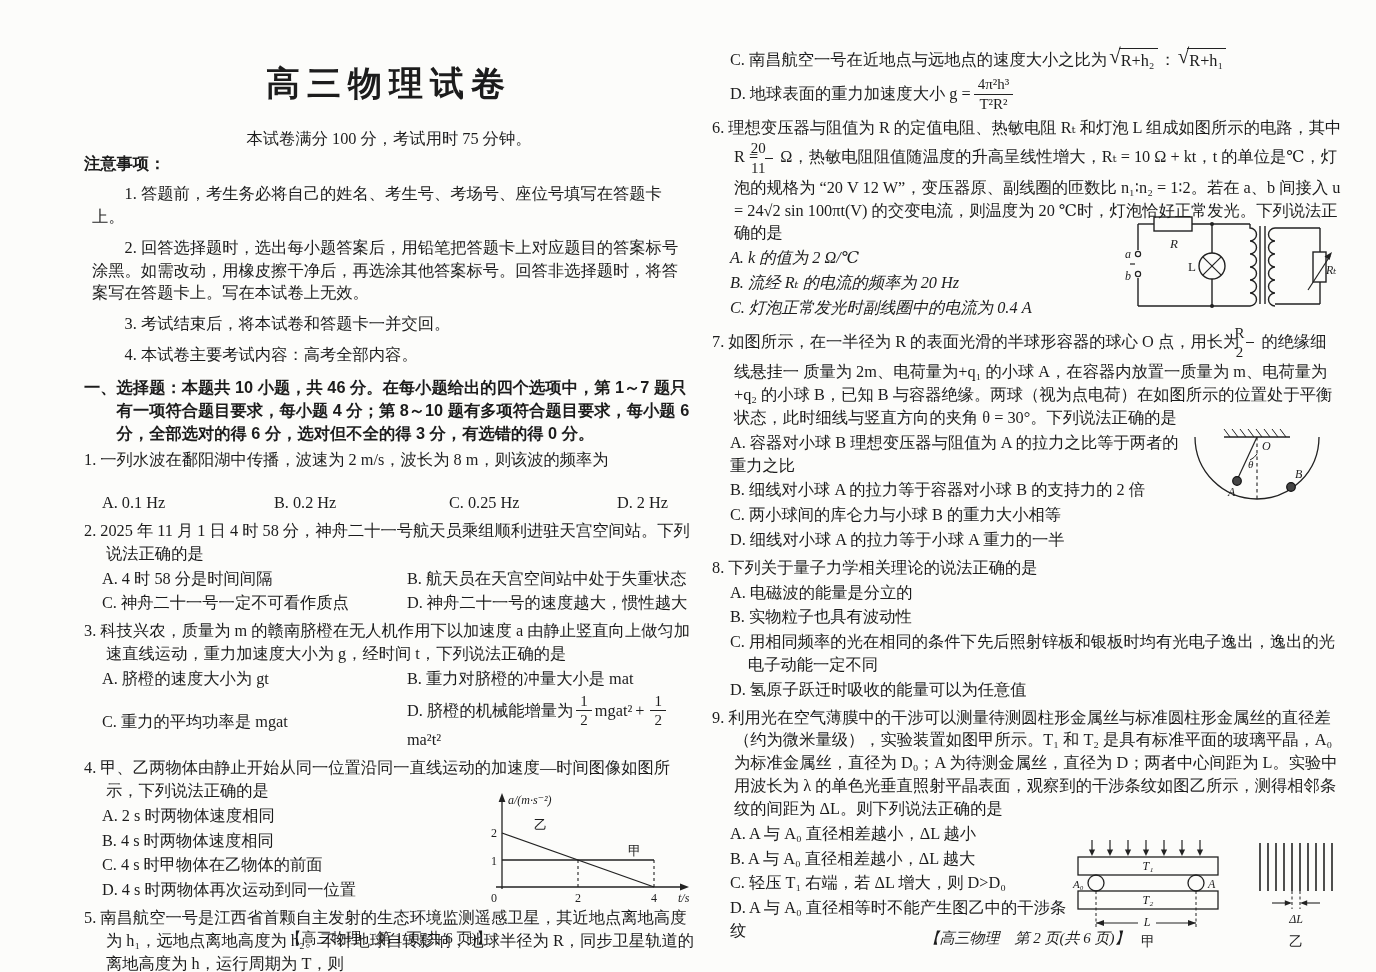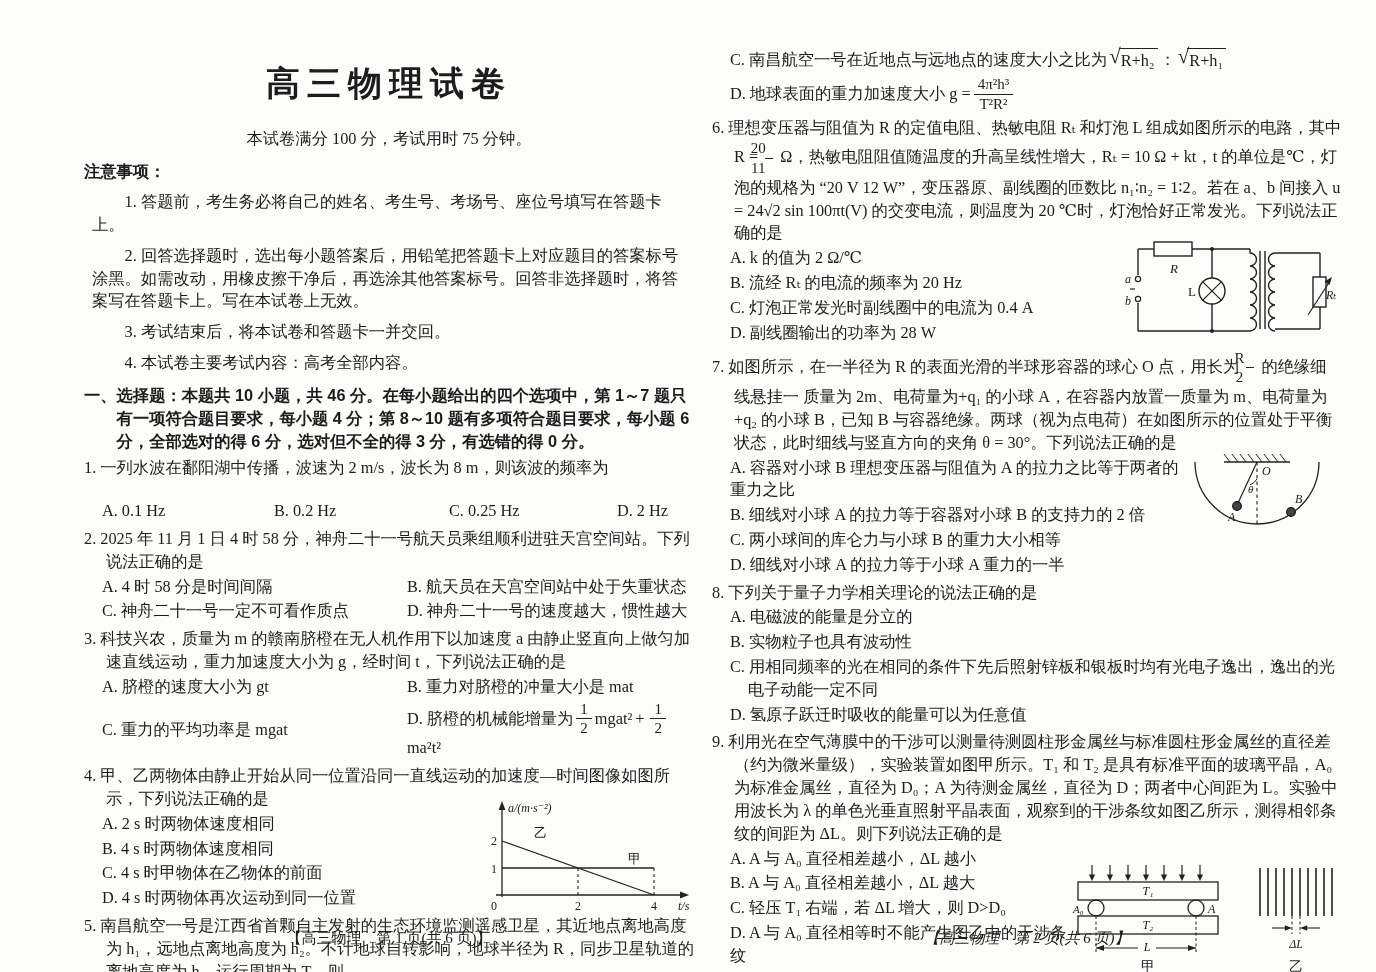--- a/index.html
+++ b/index.html
@@ -4,21 +4,21 @@
 <style>
   html,body{margin:0;padding:0;background:#e8e8e6;}
   .page{position:relative;width:1376px;height:972px;background:#fcfcfa;color:#1c1c1c;
         font-family:"Liberation Serif","DejaVu Serif",serif;font-size:16.3px;line-height:1.40;
         overflow:hidden;margin:0 auto;}
   .col{position:absolute;top:0;}
   #colL{left:84px;top:54px;width:610px;}
   #colR{left:712px;top:42px;width:630px;}
   .title{font-family:"Liberation Sans","DejaVu Sans",sans-serif;font-size:34px;font-weight:700;
          text-align:center;letter-spacing:7px;margin:6px 0 20px;}
-  .subtitle{text-align:center;margin-bottom:10px;}
+  .subtitle{text-align:center;margin-bottom:2px;}
   .hd{font-family:"Liberation Sans","DejaVu Sans",sans-serif;font-weight:700;}
   .notice p{margin:8px;text-indent:2em;}
   .sec{font-family:"Liberation Sans","DejaVu Sans",sans-serif;font-weight:700;
        padding-left:2em;text-indent:-2em;margin-top:9px;}
   .stem{padding-left:1.35em;text-indent:-1.35em;margin-top:5px;}
   .opt{padding-left:1.1em;margin-top:2px;}
   .row4{display:flex;padding-left:1.1em;margin-top:20px;}
   .row4 span{flex:none;}
   .row4 .w1{width:172px;} .row4 .w2{width:175px;} .row4 .w3{width:168px;}
   .two{display:flex;padding-left:1.1em;margin-top:2px;}
@@ -183,25 +183,24 @@
       <div class="stem">
         <span class="inl">6. 理想变压器与阻值为 R 的定值电阻、热敏电阻 Rₜ 和灯泡 L 组成如图所示的电路，其中 R =</span>
         <span class="frac">
             <span class="num">20</span>
             <span class="den">11</span>
           </span>
         <span class="inl">Ω，热敏电阻阻值随温度的升高呈线性增大，Rₜ = 10 Ω + kt，t 的单位是℃，灯泡的规格为</span>
         <span class="inl">“20 V 12 W”，变压器原、副线圈的匝数比 n₁∶n₂ = 1∶2。若在 a、b 间接入 u = 24√2 sin 100πt(V)</span>
         <span class="inl">的交变电流，则温度为 20 ℃时，灯泡恰好正常发光。下列说法正确的是</span>
       </div>
-      <div style="width:405px;">
+      <div style="width:405px;font-style:italic;">
         <div class="opt">A. k 的值为 2 Ω/℃</div>
         <div class="opt">B. 流经 Rₜ 的电流的频率为 20 Hz</div>
         <div class="opt">C. 灯泡正常发光时副线圈中的电流为 0.4 A</div>
-        <div class="opt">D. 副线圈输出的功率为 28 W</div>
       </div>
       <svg class="figabs" style="right:2px;bottom:0;" width="216" height="112" viewBox="0 0 216 112">
         <line x1="14" y1="16" x2="30" y2="16" stroke="#222" stroke-width="1.4"></line>
         <rect x="30" y="9" width="38" height="14" fill="none" stroke="#222" stroke-width="1.4"></rect>
         <line x1="68" y1="16" x2="126" y2="16" stroke="#222" stroke-width="1.4"></line>
         <text x="46" y="40" font-size="13" font-style="italic">R</text>
         <line x1="14" y1="16" x2="14" y2="42" stroke="#222" stroke-width="1.4"></line>
         <circle cx="14" cy="46" r="2.6" fill="none" stroke="#222" stroke-width="1.2"></circle>
         <circle cx="14" cy="66" r="2.6" fill="none" stroke="#222" stroke-width="1.2"></circle>
         <line x1="6" y1="56" x2="11" y2="56" stroke="#222" stroke-width="1.2"></line>

